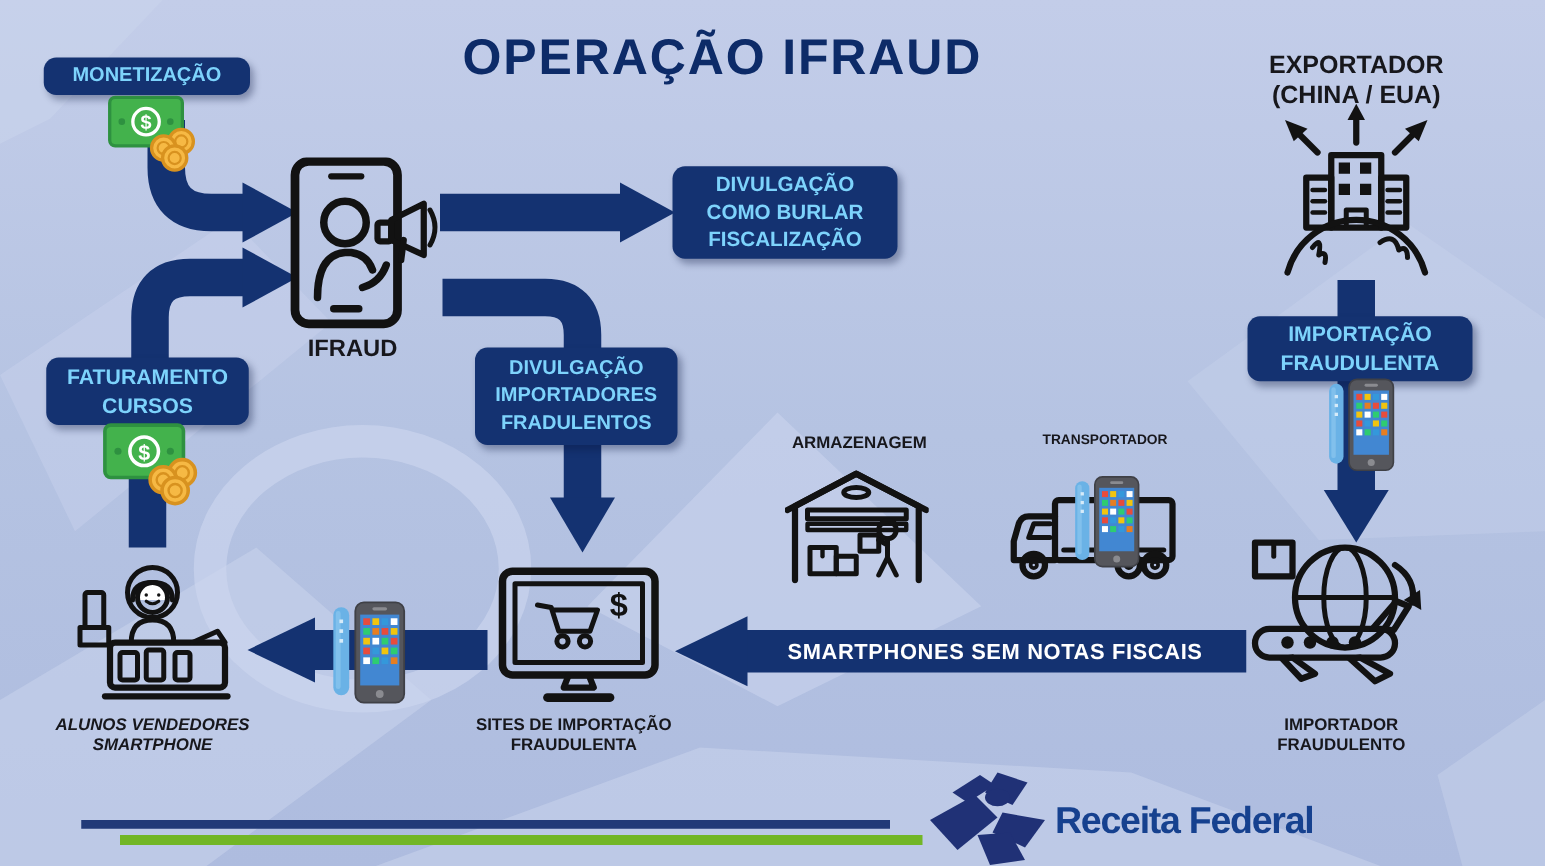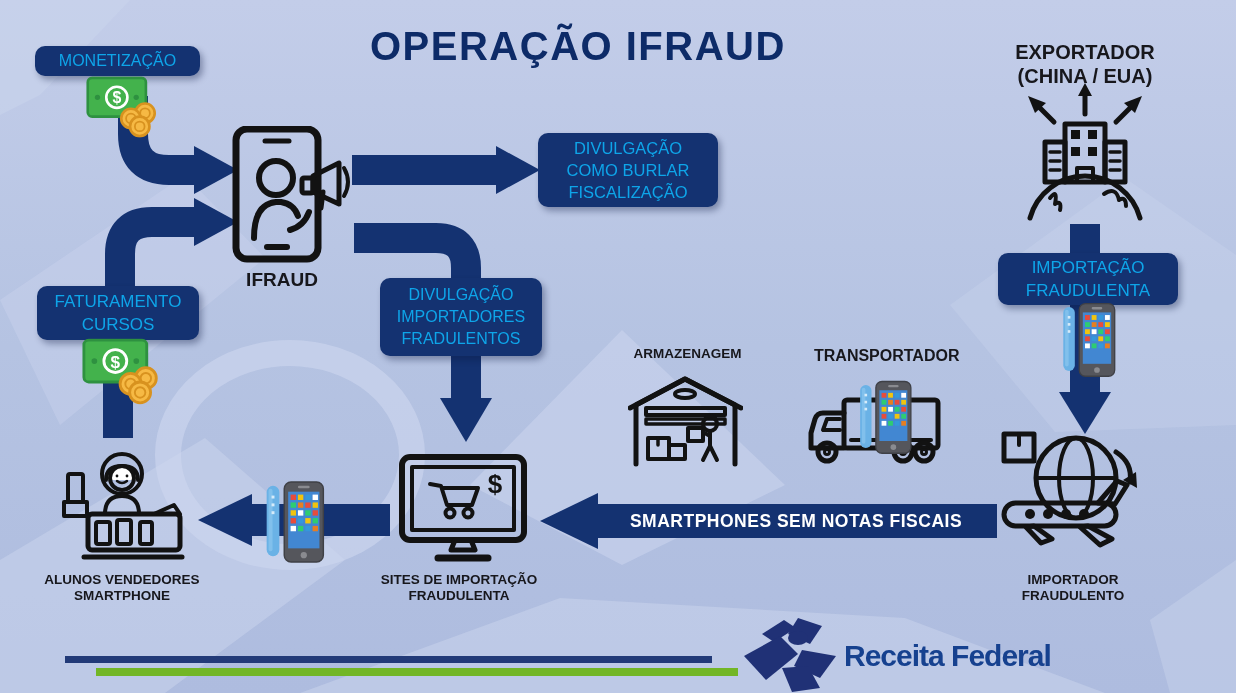--- a/index.html
+++ b/index.html
@@ -1,22 +1,22 @@
 <!DOCTYPE html>
 <html><head>
 <meta charset="utf-8">
 <style>
   html,body{margin:0;padding:0;}
   body{font-family:"Liberation Sans", sans-serif;}
   #canvas{position:relative;width:1236px;height:693px;overflow:hidden;
           background:linear-gradient(180deg,#c3cde9 0%,#b5c3e2 50%,#aebcdf 100%);}
   .abs{position:absolute;}
   svg{display:block;}
-  .navybox{background:#143271;color:#0ea5e9;border-radius:10px;display:flex;flex-direction:column;
-           align-items:center;justify-content:center;text-align:center;font-weight:normal;
+  .navybox{background:#143271;color:#7dd3fc;border-radius:10px;display:flex;flex-direction:column;
+           align-items:center;justify-content:center;text-align:center;font-weight:bold;
            box-shadow:3px 4px 6px rgba(10,20,60,.35);}
   .navybox span{display:block;}
   .blacklabel{color:#17171c;font-weight:bold;text-align:center;line-height:1.22;}
   .blacklabel span{display:block;}
   #title{font-size:40px;font-weight:bold;color:#0d2b68;letter-spacing:1.5px;text-align:left;}
   .arrowtext{color:#fff;font-weight:bold;font-size:17.5px;letter-spacing:.5px;
              display:flex;align-items:center;justify-content:center;text-align:right;}
   .bar-navy{background:#223a78;}
   .bar-green{background:#72b626;}
 </style>
@@ -175,21 +175,21 @@
       <rect x="20" y="66" width="21" height="21" stroke-width="4"></rect>
       <line x1="30" y1="66" x2="30" y2="73" stroke-width="3.5"></line>
       <rect x="41" y="73" width="16" height="14" stroke-width="4"></rect>
       <rect x="60" y="56" width="15" height="13" stroke-width="4"></rect>
       <circle cx="82" cy="52" r="7" stroke-width="4"></circle>
       <path d="M78 46 Q82 43 87 46" stroke-width="4"></path>
       <path d="M82 59 L82 74 M82 64 L75 60 M82 74 L75 88 M82 74 L89 88" stroke-width="4"></path>
     </g>
   </svg>
 
-  <div class="blacklabel abs" style="left:814px;top:346px;width:140px;font-size:16px;">TRANSPORTADOR</div>
+  <div class="blacklabel abs" style="left:814px;top:346px;width:140px;font-size:11px;">TRANSPORTADOR</div>
   <svg class="abs" style="left:806px;top:382px" width="138" height="85" viewBox="0 0 138 85">
     <g stroke="#121212" fill="none" stroke-linecap="round" stroke-linejoin="round">
       <rect x="38" y="18" width="94" height="48" rx="3" stroke-width="5"></rect>
       <line x1="45" y1="58" x2="125" y2="58" stroke-width="4"></line>
       <path d="M38 31 L17 31 Q11 31 9 37 L5 51 L5 66 L38 66" stroke-width="5"></path>
       <path d="M34 37 L21 37 L17 48 L34 48" stroke-width="4"></path>
       <circle cx="21" cy="70" r="9" stroke-width="5"></circle>
         <circle cx="21" cy="70" r="2.5" stroke-width="3"></circle>
       <circle cx="97" cy="70" r="9" stroke-width="5"></circle>
         <circle cx="97" cy="70" r="2.5" stroke-width="3"></circle>
@@ -300,21 +300,21 @@
       <rect x="10" y="30" width="15" height="28" rx="2" stroke-width="4"></rect>
       <rect x="6" y="58" width="23" height="14" stroke-width="4"></rect>
       <rect x="30" y="70" width="92" height="36" rx="4" stroke-width="5"></rect>
       <rect x="38" y="78" width="14" height="22" rx="2" stroke-width="4"></rect>
       <rect x="59" y="76" width="14" height="24" rx="2" stroke-width="4"></rect>
       <rect x="82" y="78" width="12" height="22" rx="2" stroke-width="4"></rect>
       <path d="M96 70 L116 61 L122 70" stroke-width="4"></path>
       <line x1="26" y1="113" x2="124" y2="113" stroke-width="5"></line>
     </g>
   </svg>
-  <div class="blacklabel abs" style="left:40px;top:572px;width:164px;font-size:13.5px;">
+  <div class="blacklabel abs" style="left:40px;top:572px;width:164px;font-size:13.5px;font-style:italic;">
     <span>ALUNOS VENDEDORES</span>
     <span>SMARTPHONE</span>
   </div>
 
   <div class="abs bar-navy" style="left:65px;top:656px;width:647px;height:7px;"></div>
   <div class="abs bar-green" style="left:96px;top:668px;width:642px;height:8px;"></div>
 
   <svg class="abs" style="left:736px;top:610px" width="330" height="82" viewBox="0 0 330 82">
     <g fill="#203176">
       <polygon points="26,24 48,10 60,18 38,32"></polygon>

